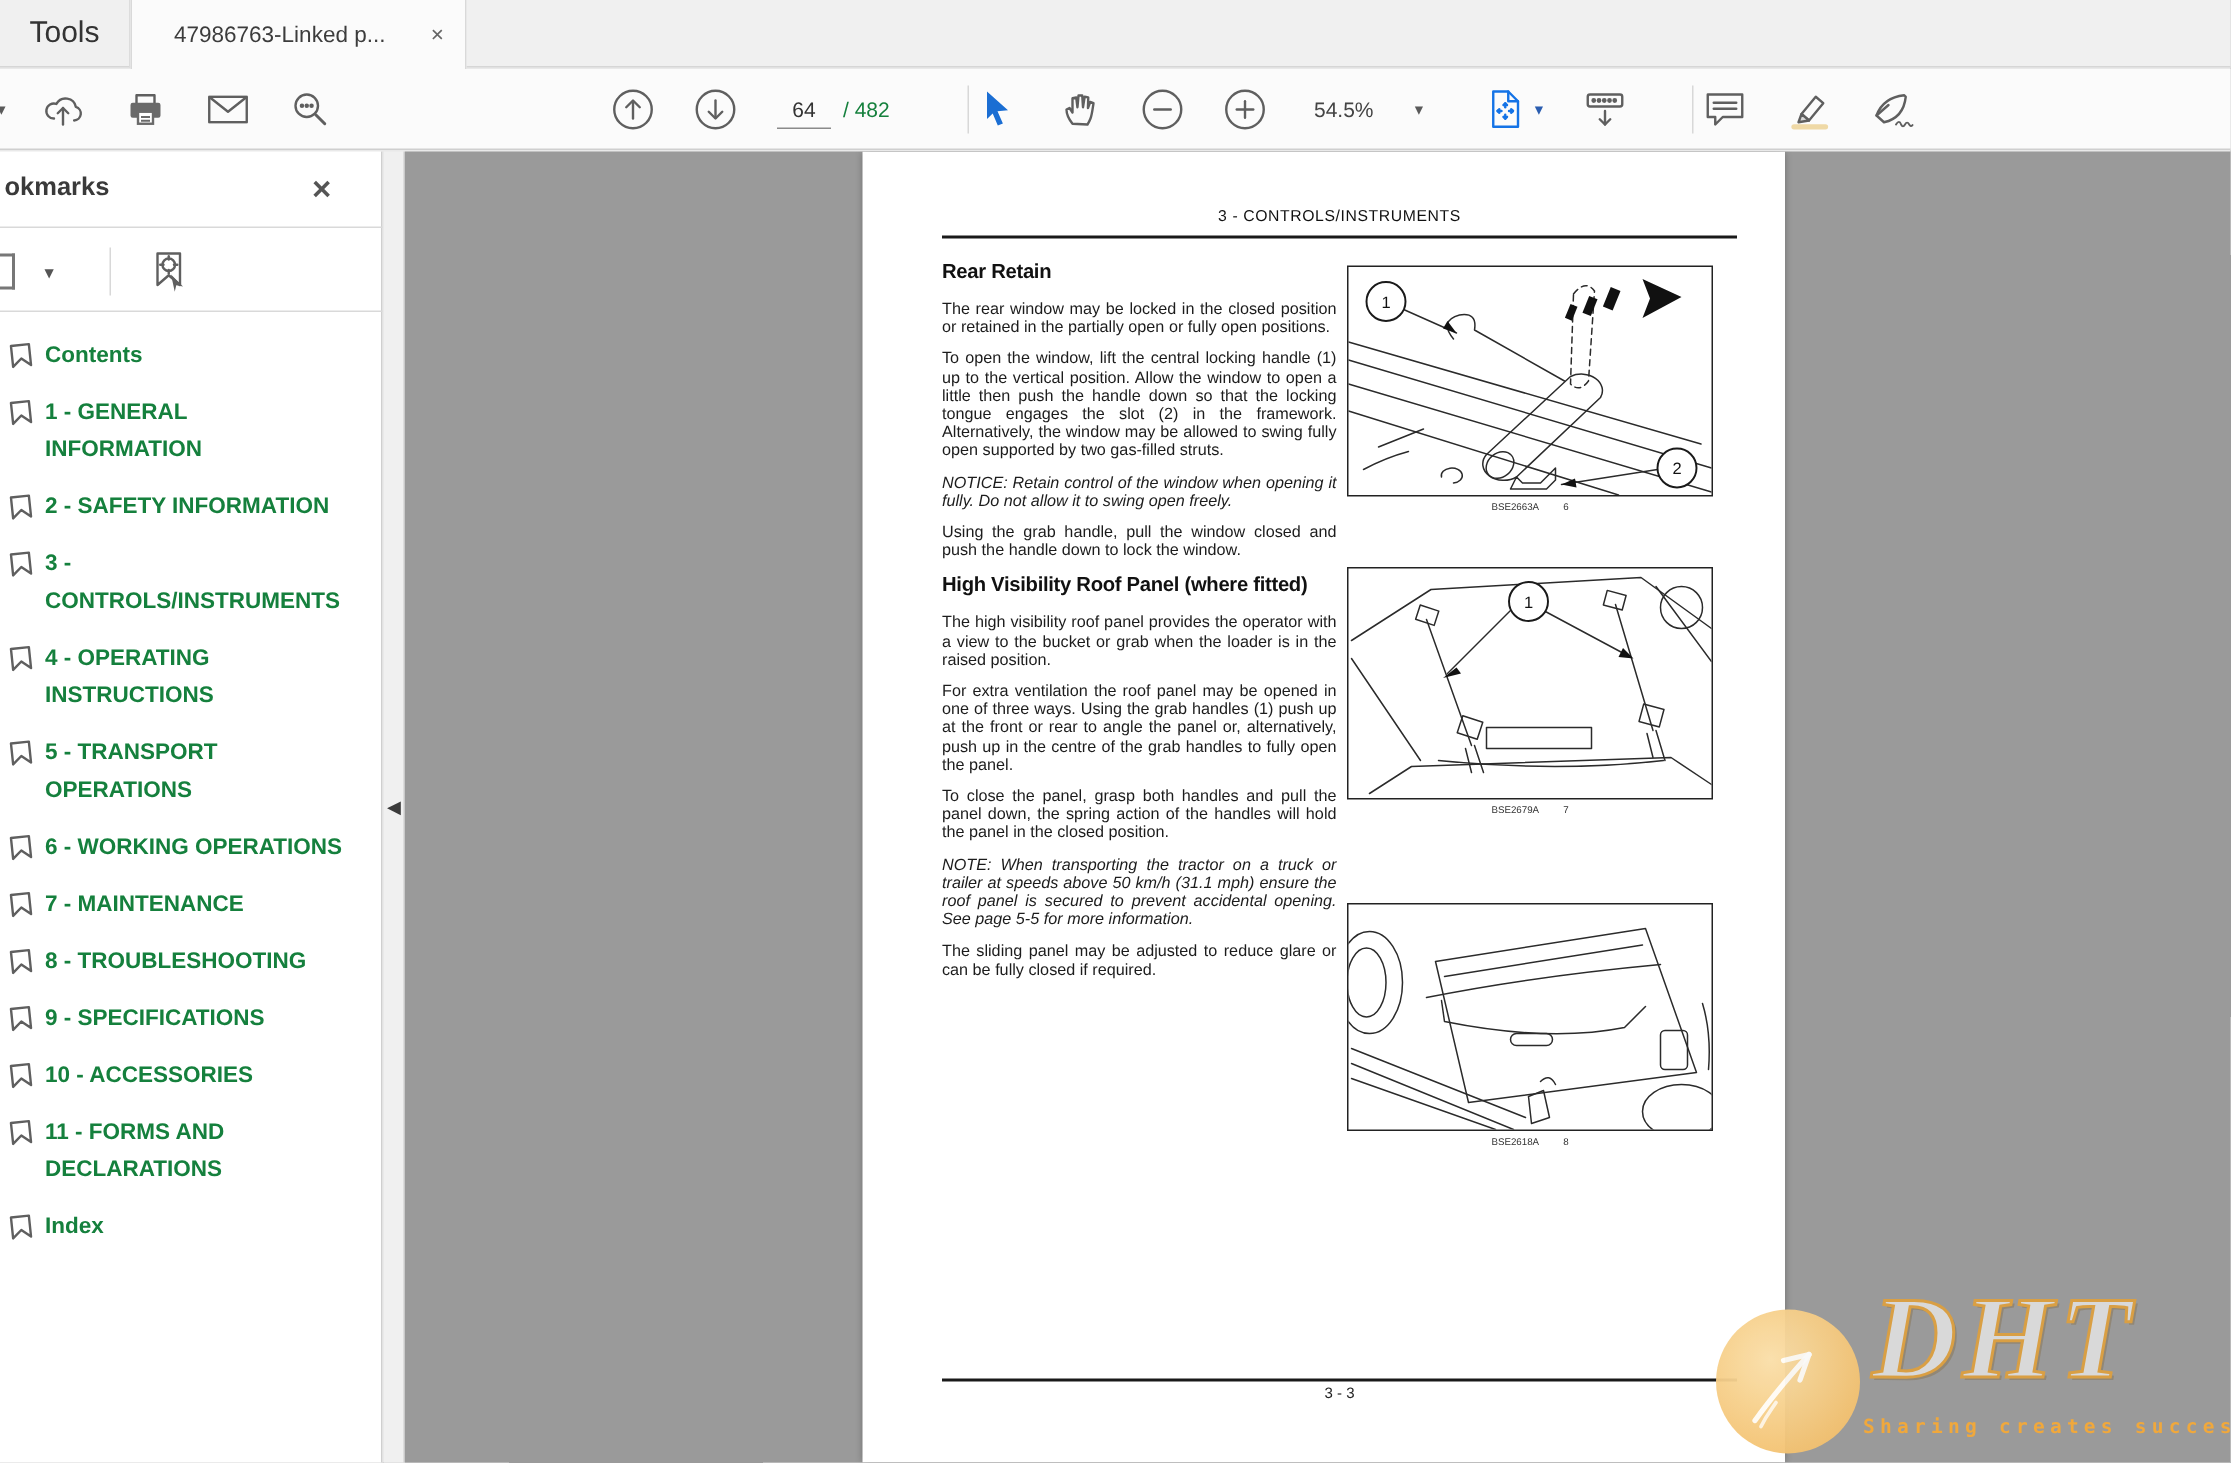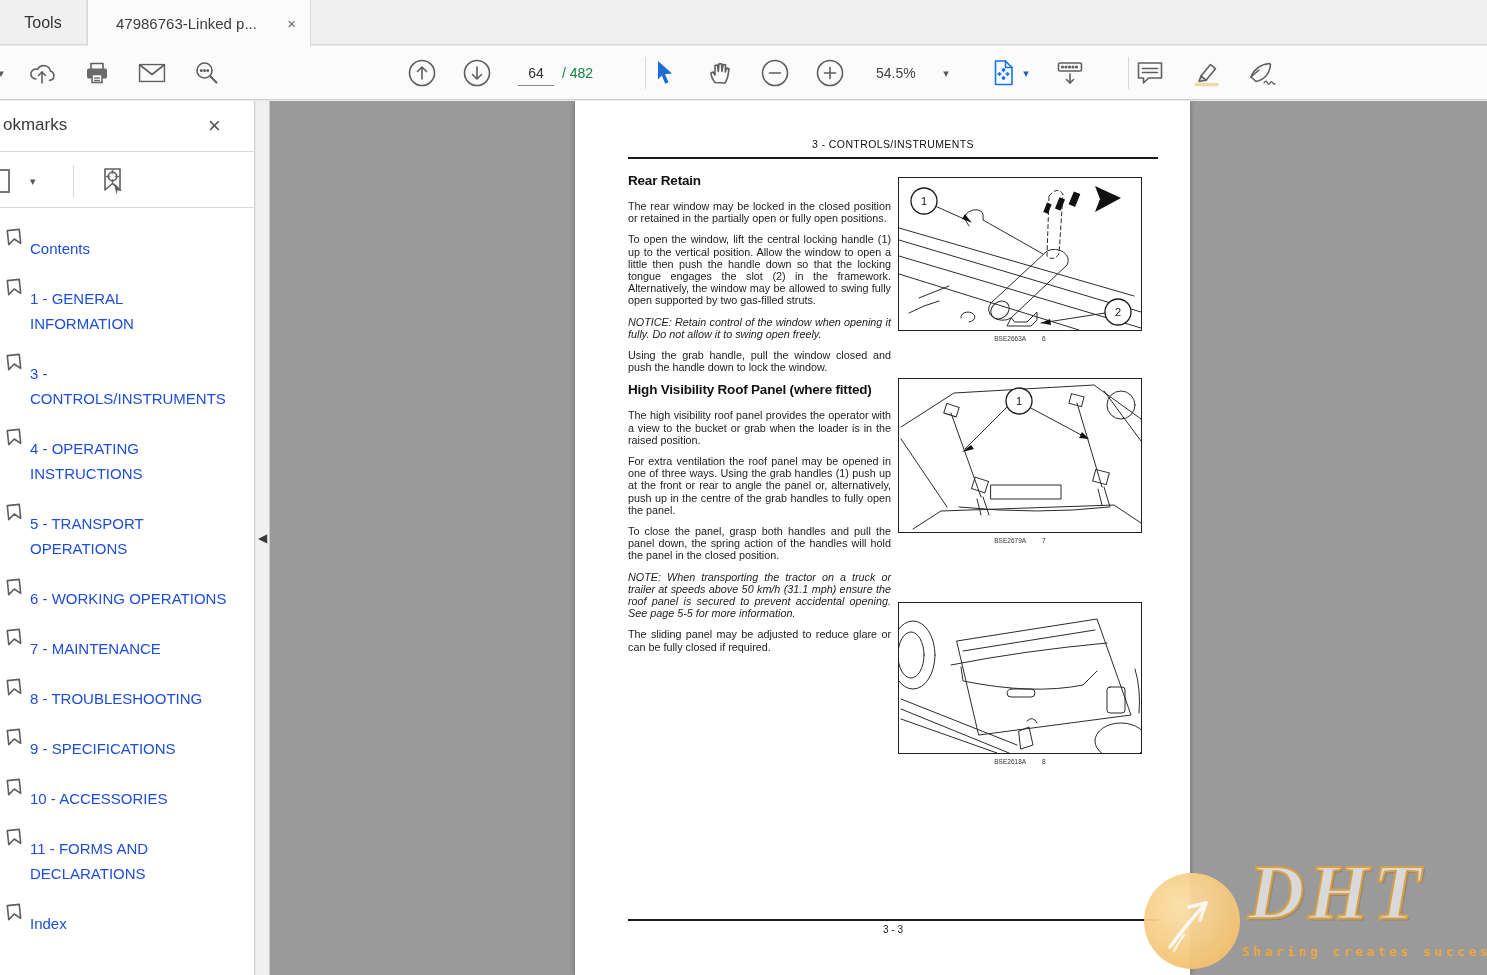--- a/index.html
+++ b/index.html
@@ -4,21 +4,21 @@
 <style>
   * { margin:0; padding:0; box-sizing:border-box; }
   html,body { width:1487px; height:975px; overflow:hidden; background:#e9e9e9;
               font-family:"Liberation Sans", sans-serif; }
 
   
   .tabbar { position:absolute; left:0; top:0; width:1487px; height:45px;
             background:#f0f0f0; border-bottom:1px solid #d6d6d6; }
   .tab-tools { position:absolute; left:0; top:0; width:87px; height:45px;
                display:flex; align-items:center; justify-content:center;
-               font-size:16px; color:#333; border-right:1px solid #dcdcdc; }
+               font-size:20px; color:#333; border-right:1px solid #dcdcdc; }
   .tab-doc { position:absolute; left:87px; top:0; width:224px; height:46px;
              background:#fbfbfb; border-left:1px solid #d9d9d9; border-right:1px solid #d9d9d9;
              display:flex; align-items:center; padding:0 14px 0 28px;
              font-size:15px; color:#3c3c3c; }
   .tab-doc .title { flex:1; white-space:nowrap; overflow:hidden; }
   .tab-close { color:#666; font-size:15px; margin-left:10px; cursor:pointer; line-height:1; }
 
   
   .toolbar { position:absolute; left:0; top:46px; width:1487px; height:54px;
              background:#fbfbfb; border-bottom:1px solid #cfcfcf; }
@@ -30,34 +30,34 @@
                text-align:center; font-size:14px; color:#333; font-family:"Liberation Sans",sans-serif; }
   .pagetotal { position:absolute; left:562px; top:19px; font-size:14px; color:#15803d; }
   .zoomlevel { position:absolute; left:876px; top:19px; width:52px; text-align:left;
                font-size:14px; color:#444; }
   .caret { color:#5a5a5a; font-size:11px; }
 
   
   .content { position:absolute; left:0; top:101px; width:1487px; height:874px; }
 
   .sidebar { position:absolute; left:0; top:0; width:255px; height:874px;
-             background:#fff; border-right:1px solid #cfcfcf; }
+             background:#fff; border-right:1px solid #cfcfcf;font-weight:bold; }
   .sb-head { position:absolute; left:0; top:0; width:255px; height:51px; border-bottom:1px solid #d9d9d9; }
   .sb-title { position:absolute; left:3px; top:14px; font-size:17px; color:#3a3a3a; }
   .sb-close { position:absolute; left:208px; top:12px; font-size:22px; color:#555; cursor:pointer; }
   .sb-tools { position:absolute; left:0; top:52px; width:255px; height:55px; border-bottom:1px solid #d9d9d9; }
   .sb-frag  { position:absolute; left:0px; top:16px; width:10px; height:24px;
               background:#fff; border:2px solid #777; border-left:none; }
   .sb-caret { position:absolute; left:30px; top:22px; font-size:11px; color:#555; }
   .sb-sep   { position:absolute; left:73px; top:12px; width:1px; height:32px; background:#d8d8d8; }
   .sb-goto  { position:absolute; left:96px; top:12px; cursor:pointer; }
   .sb-list { position:absolute; left:0; top:108px; width:255px; padding:15px 0 0 2px; }
   .sb-item { display:flex; align-items:flex-start; margin-bottom:13px; cursor:pointer; }
   .sb-item svg { flex:0 0 20px; margin:3px 6px 0 2px; }
-  .sb-label { font-size:15px; line-height:25px; color:#1d4ed8; white-space:pre-line; width:214px;margin-top:12px; }
+  .sb-label { font-size:15px; line-height:25px; color:#15803d; white-space:pre-line; width:214px; }
 
   .splitter { position:absolute; left:256px; top:0; width:14px; height:874px;
               background:#f0f0f0; border-right:1px solid #c9c9c9; }
   .collapse { position:absolute; left:2px; top:430px; font-size:12px; color:#3a3a3a; cursor:pointer; }
 
   
   .docarea { position:absolute; left:270px; top:0; width:1217px; height:874px;
              background:#9a9a9a; overflow:hidden; }
   .page { position:absolute; left:305px; top:0; width:615px; height:874px;
           background:#fff; box-shadow:0 0 5px rgba(0,0,0,.35); }
@@ -288,20 +288,26 @@
         <svg width="20" height="20" viewBox="0 0 20 20" class="ico" stroke-width="1.7" stroke="#8c8c8c" transform="rotate(-6)">
             <path d="M4,3 h12 v14 l-6,-5 -6,5 z"></path>
           </svg>
         <span class="sb-label">1 - GENERAL
 INFORMATION</span>
       </div>
       <div class="sb-item">
         <svg width="20" height="20" viewBox="0 0 20 20" class="ico" stroke-width="1.7" stroke="#8c8c8c" transform="rotate(-6)">
             <path d="M4,3 h12 v14 l-6,-5 -6,5 z"></path>
           </svg>
+        <span class="sb-label">2 - SAFETY INFORMATION</span>
+      </div>
+      <div class="sb-item">
+        <svg width="20" height="20" viewBox="0 0 20 20" class="ico" stroke-width="1.7" stroke="#8c8c8c" transform="rotate(-6)">
+            <path d="M4,3 h12 v14 l-6,-5 -6,5 z"></path>
+          </svg>
         <span class="sb-label">3 -
 CONTROLS/INSTRUMENTS</span>
       </div>
       <div class="sb-item">
         <svg width="20" height="20" viewBox="0 0 20 20" class="ico" stroke-width="1.7" stroke="#8c8c8c" transform="rotate(-6)">
             <path d="M4,3 h12 v14 l-6,-5 -6,5 z"></path>
           </svg>
         <span class="sb-label">4 - OPERATING
 INSTRUCTIONS</span>
       </div>

